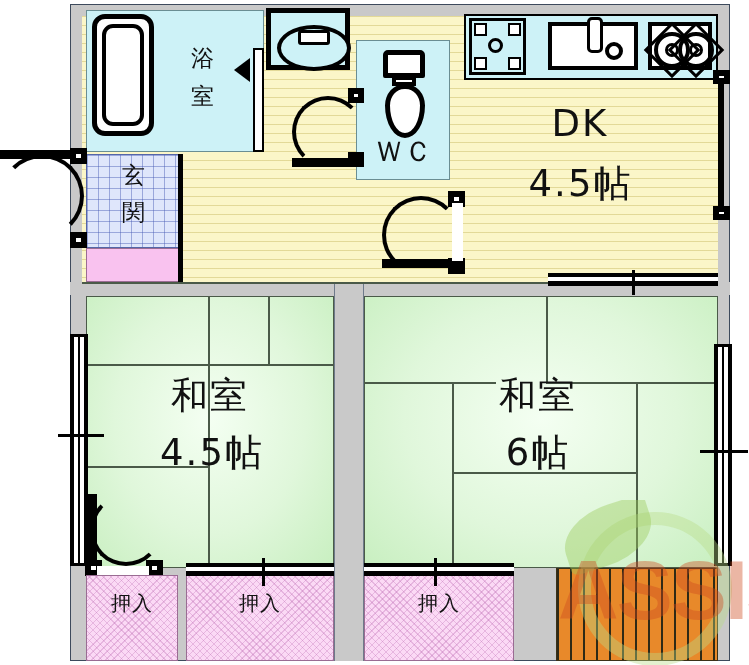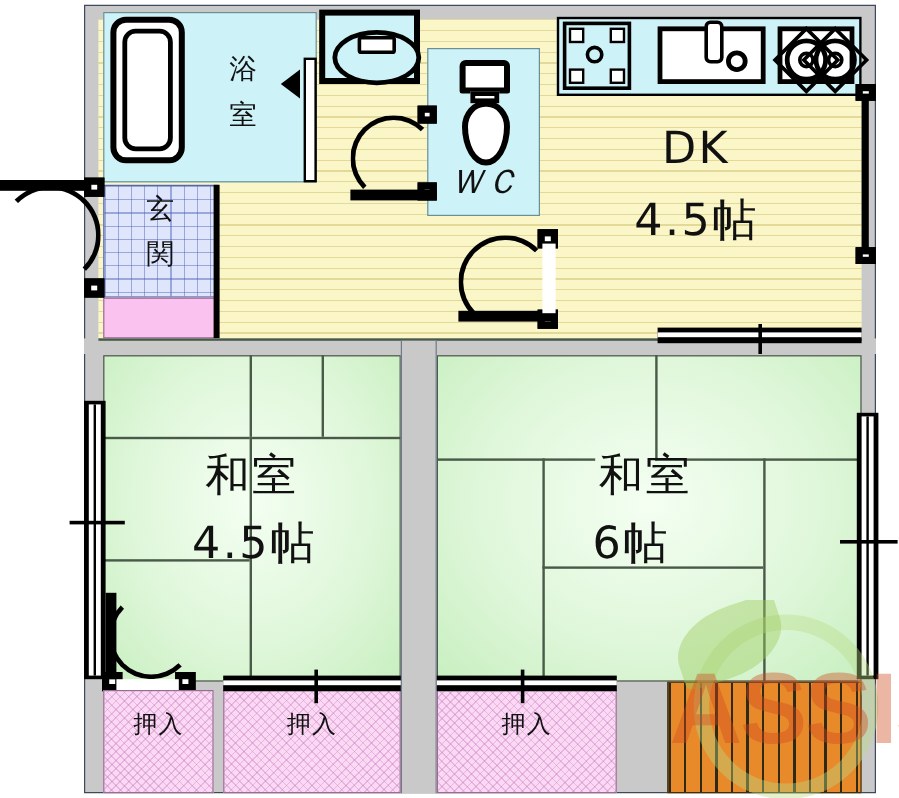--- a/index.html
+++ b/index.html
@@ -43,21 +43,21 @@
       repeating-linear-gradient(to right, #2f2a16 0 2px, #e8892a 2px 13px),
       #e8892a;
     border:1px solid #3b3118;
   }
   .fl-counter{background:#cdf2f7;border:2px solid #000;}
 
   
   .lbl{color:#111;text-align:center;line-height:1.12;white-space:nowrap;
        font-family:"DejaVu Sans","Liberation Sans",sans-serif;}
   .lbl-big{font-size:37px;letter-spacing:2px;}
-  .lbl-mid{font-size:28px;letter-spacing:1px;font-style:italic;}
+  .lbl-mid{font-size:28px;letter-spacing:1px;}
   .lbl-sm{font-size:23px;letter-spacing:1px;}
   .lbl-xs{font-size:20px;letter-spacing:1px;}
 
   
   .tub{background:#fff;border:5px solid #000;border-radius:13px;}
   .tub-in{position:absolute;inset:5px;border:4px solid #000;border-radius:11px;background:#fff;}
   .basin-box{background:#cdf2f7;border:5px solid #000;}
   .sinkbowl{border:4px solid #000;border-radius:50%;background:#cdf2f7;}
   .sinktap{background:#fff;border:3px solid #000;border-radius:3px;}
   .toilet-tank{background:#fff;border:5px solid #000;border-radius:5px 5px 2px 2px;}
@@ -241,21 +241,21 @@
   <div class="abs fl-tatami" style="left:364px;top:296px;width:354px;height:272px;"></div>
 
   <div class="seam" style="left:364px;top:382px;width:132px;height:2px;"></div>
   <div class="seam" style="left:546px;top:382px;width:172px;height:2px;"></div>
   <div class="seam" style="left:546px;top:296px;width:2px;height:88px;"></div>
   <div class="seam" style="left:452px;top:382px;width:2px;height:186px;"></div>
   <div class="seam" style="left:636px;top:382px;width:2px;height:186px;"></div>
   <div class="seam" style="left:452px;top:472px;width:184px;height:2px;"></div>
 
   <div class="abs lbl lbl-big" style="left:468px;top:375px;width:140px;">和室</div>
-  <div class="abs lbl lbl-big" style="left:460px;top:432px;width:132px;">6帖</div>
+  <div class="abs lbl lbl-big" style="left:472px;top:432px;width:132px;">6帖</div>
 
   <div class="abs win-v" style="left:714px;top:344px;width:18px;height:222px;">
       <i></i>
       <u></u>
     </div>
   <div class="abs tick-h" style="left:700px;top:450px;width:48px;"></div>
 
   <div class="abs wall-thin" style="left:334px;top:284px;width:30px;height:377px;background:#c9c9c9;border-left:1px solid #6e7a8a;border-right:1px solid #6e7a8a;"></div>
 
   <div class="abs fl-closet" style="left:86px;top:575px;width:92px;height:86px;"></div>

